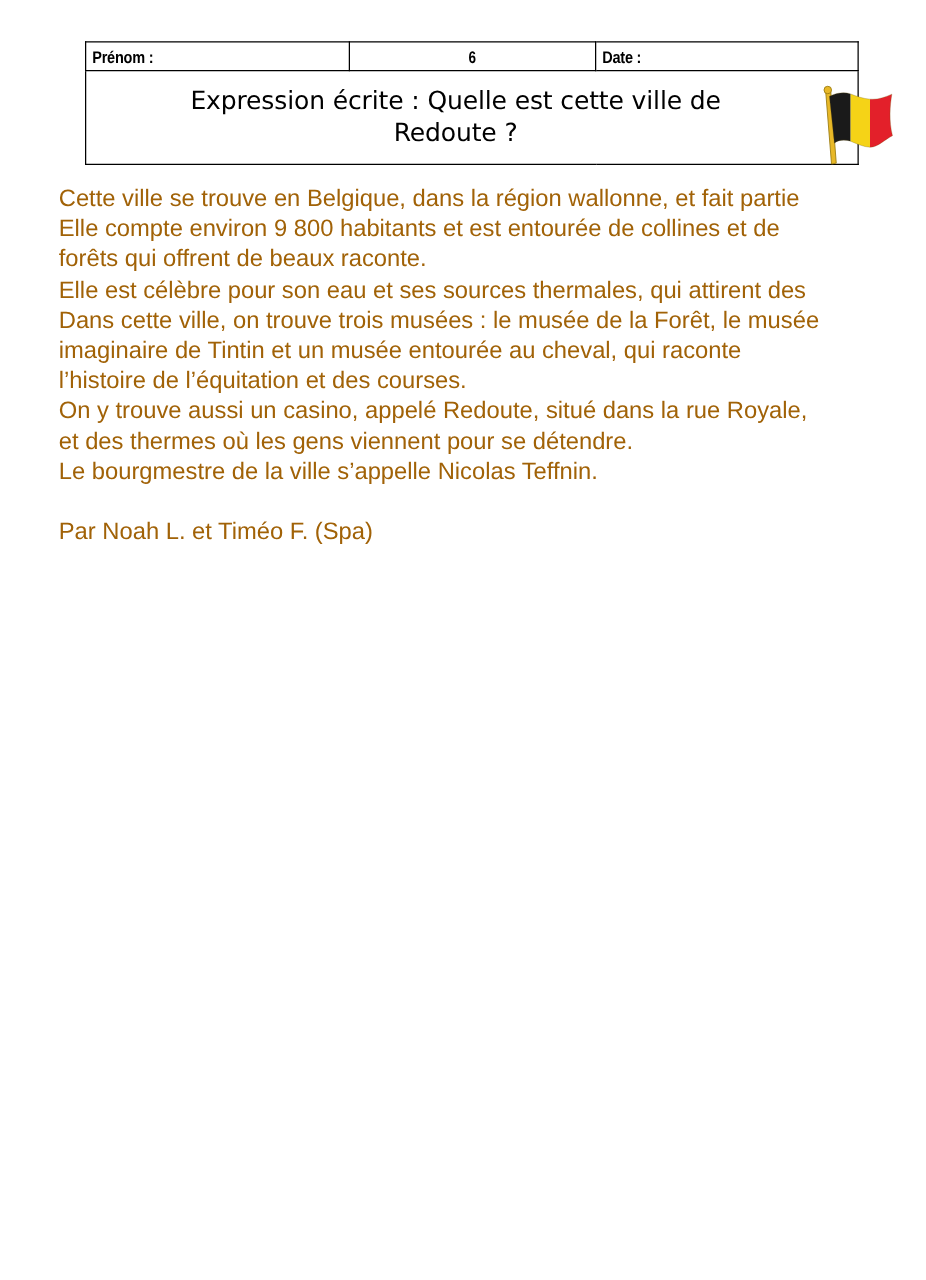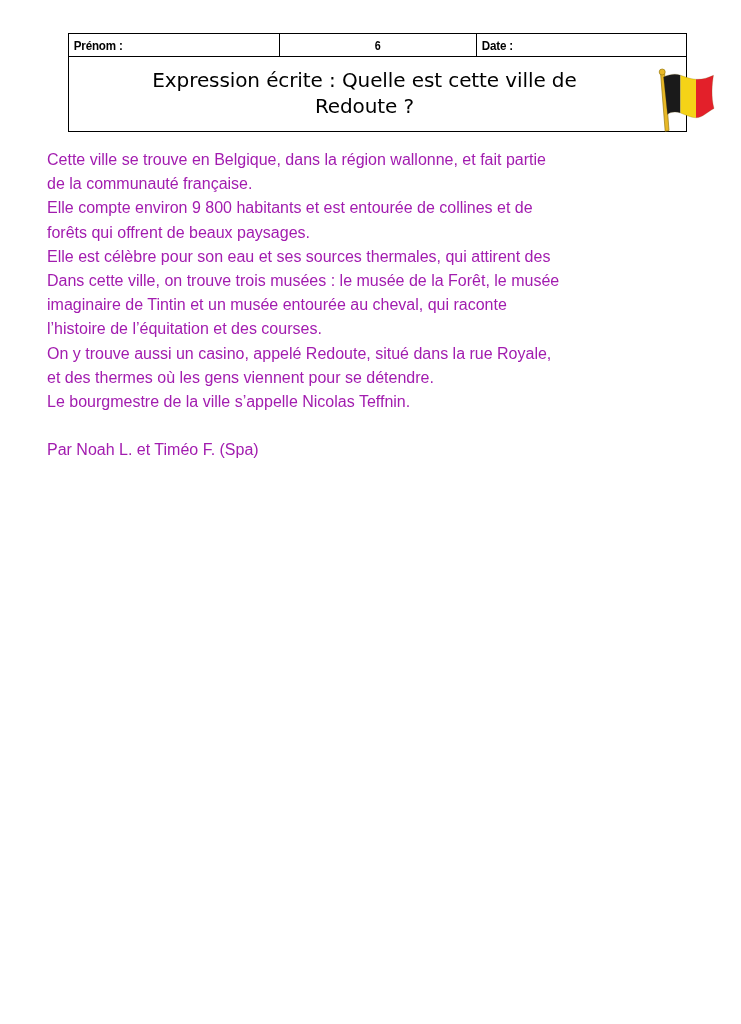--- a/index.html
+++ b/index.html
@@ -82,23 +82,23 @@
     pointer-events: none;
   }
 
   
   .body-text {
     position: absolute;
     left: 47px;
     top: 148px;
     width: 660px;
     font-family: "Liberation Sans", sans-serif;
-    font-size: 16px;
+    font-size: 19px;
     line-height: 24.2px;
-    color: #a21caf;
+    color: #a16207;
   }
   .body-text p {
     margin: 0;
   }
   .body-text .spacer {
     height: 24.2px;
   }
   sup {
     font-size: 0.62em;
     vertical-align: 0.48em;
@@ -139,23 +139,22 @@
 
   <path d="M32.5 11.2 C37.5 13.0 42.5 15.0 48.0 15.3 L48.0 53.8 C42.5 53.5 37.5 51.0 32.5 49.0 Z" fill="#F5D317"></path>
 
   <path d="M48.0 15.3 C54.5 15.7 60.0 13.8 65.5 11.3 C64.0 20.0 63.0 33.0 66.0 44.5 C60.0 47.5 54.0 53.9 48.0 53.8 Z" fill="#E3202A"></path>
 
   <path d="M15.5 13.0 C22.5 9.8 28.0 9.6 32.5 11.2 C37.5 13.0 42.5 15.0 48.0 15.3 C54.5 15.7 60.0 13.8 65.5 11.3 C64.0 20.0 63.0 33.0 66.0 44.5 C60.0 47.5 54.0 53.9 48.0 53.8 C42.5 53.5 37.5 51.0 32.5 49.0 C28.0 47.5 22.5 47.8 19.5 50.5 Z" fill="none" stroke="#6E5A0A" stroke-width="0.5" opacity="0.45"></path>
 </svg>
 
 <div class="body-text">
   <p>Cette ville se trouve en Belgique, dans la région wallonne, et fait partie</p>
-  <p>de la communauté française.</p>
   <p>Elle compte environ 9 800 habitants et est entourée de collines et de</p>
-  <p>forêts qui offrent de beaux paysages.</p>
+  <p>forêts qui offrent de beaux raconte.</p>
   <p>Elle est célèbre pour son eau et ses sources thermales, qui attirent des</p>
   <p>Dans cette ville, on trouve trois musées : le musée de la Forêt, le musée</p>
   <p>imaginaire de Tintin et un musée entourée au cheval, qui raconte</p>
   <p>l’histoire de l’équitation et des courses.</p>
   <p>On y trouve aussi un casino, appelé Redoute, situé dans la rue Royale,</p>
   <p>et des thermes où les gens viennent pour se détendre.</p>
   <p>Le bourgmestre de la ville s’appelle Nicolas Teffnin.</p>
   <div class="spacer"></div>
   <p>Par Noah L. et Timéo F. (Spa)</p>
 </div>

